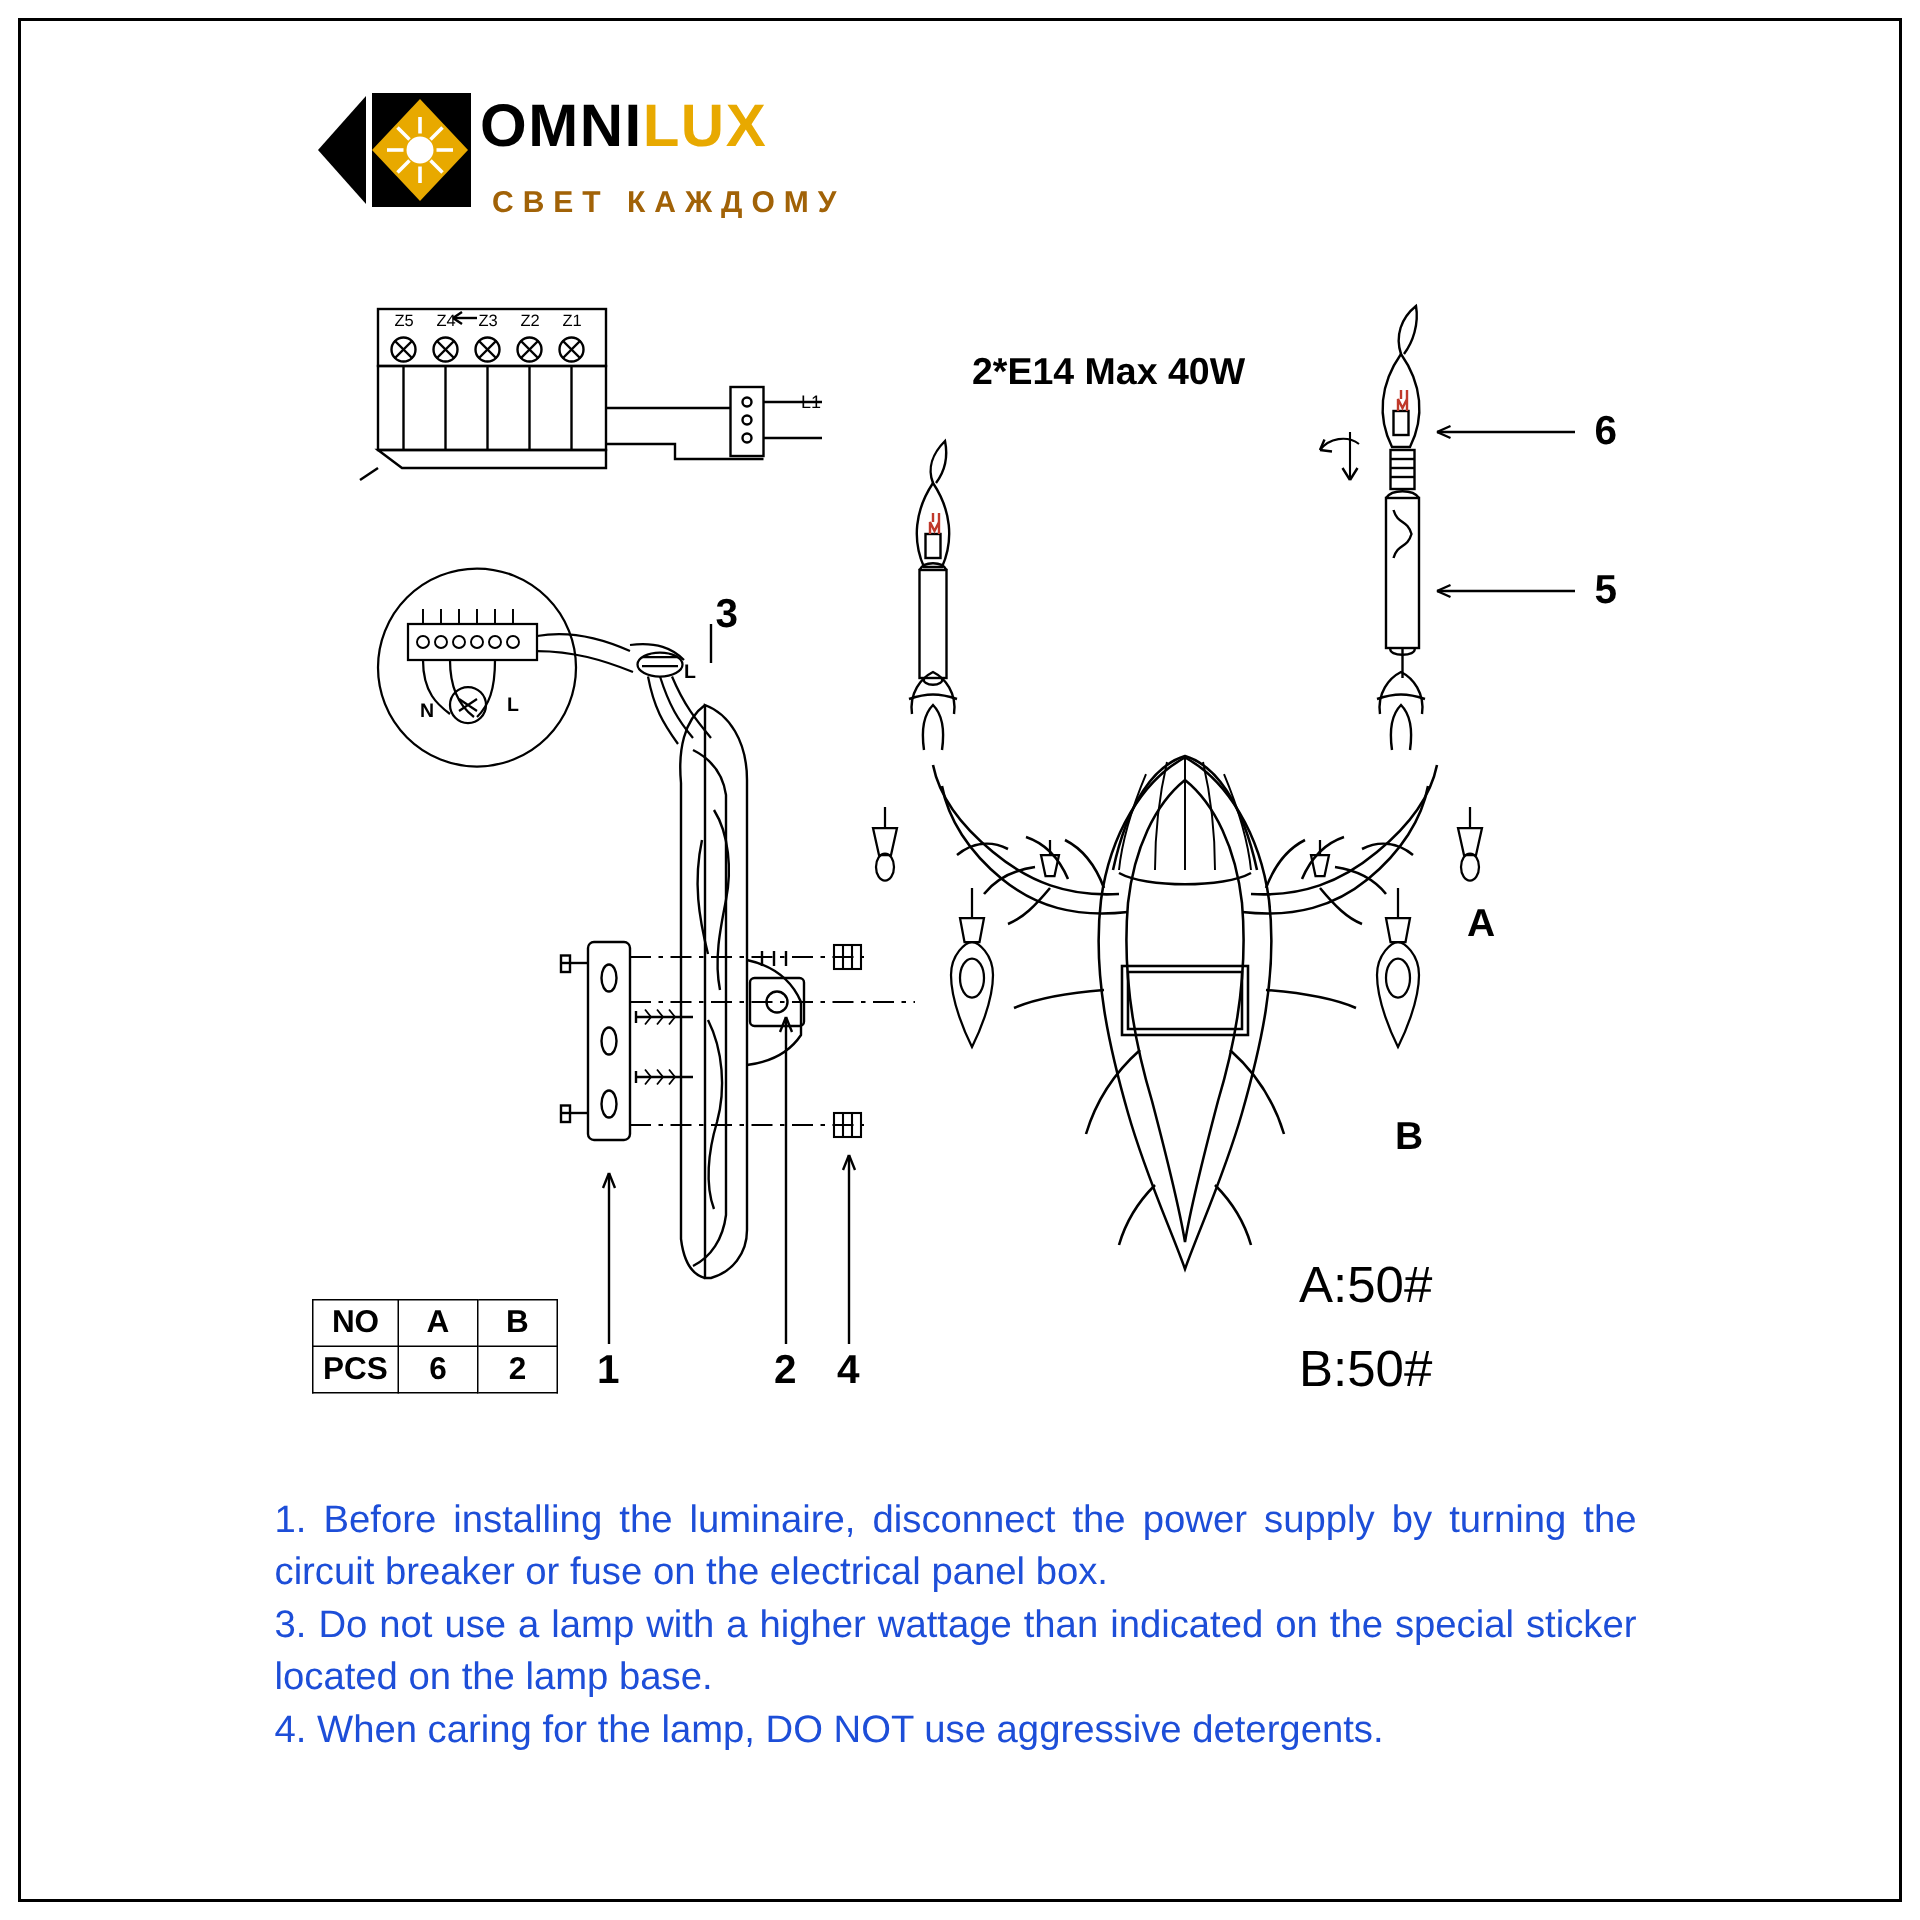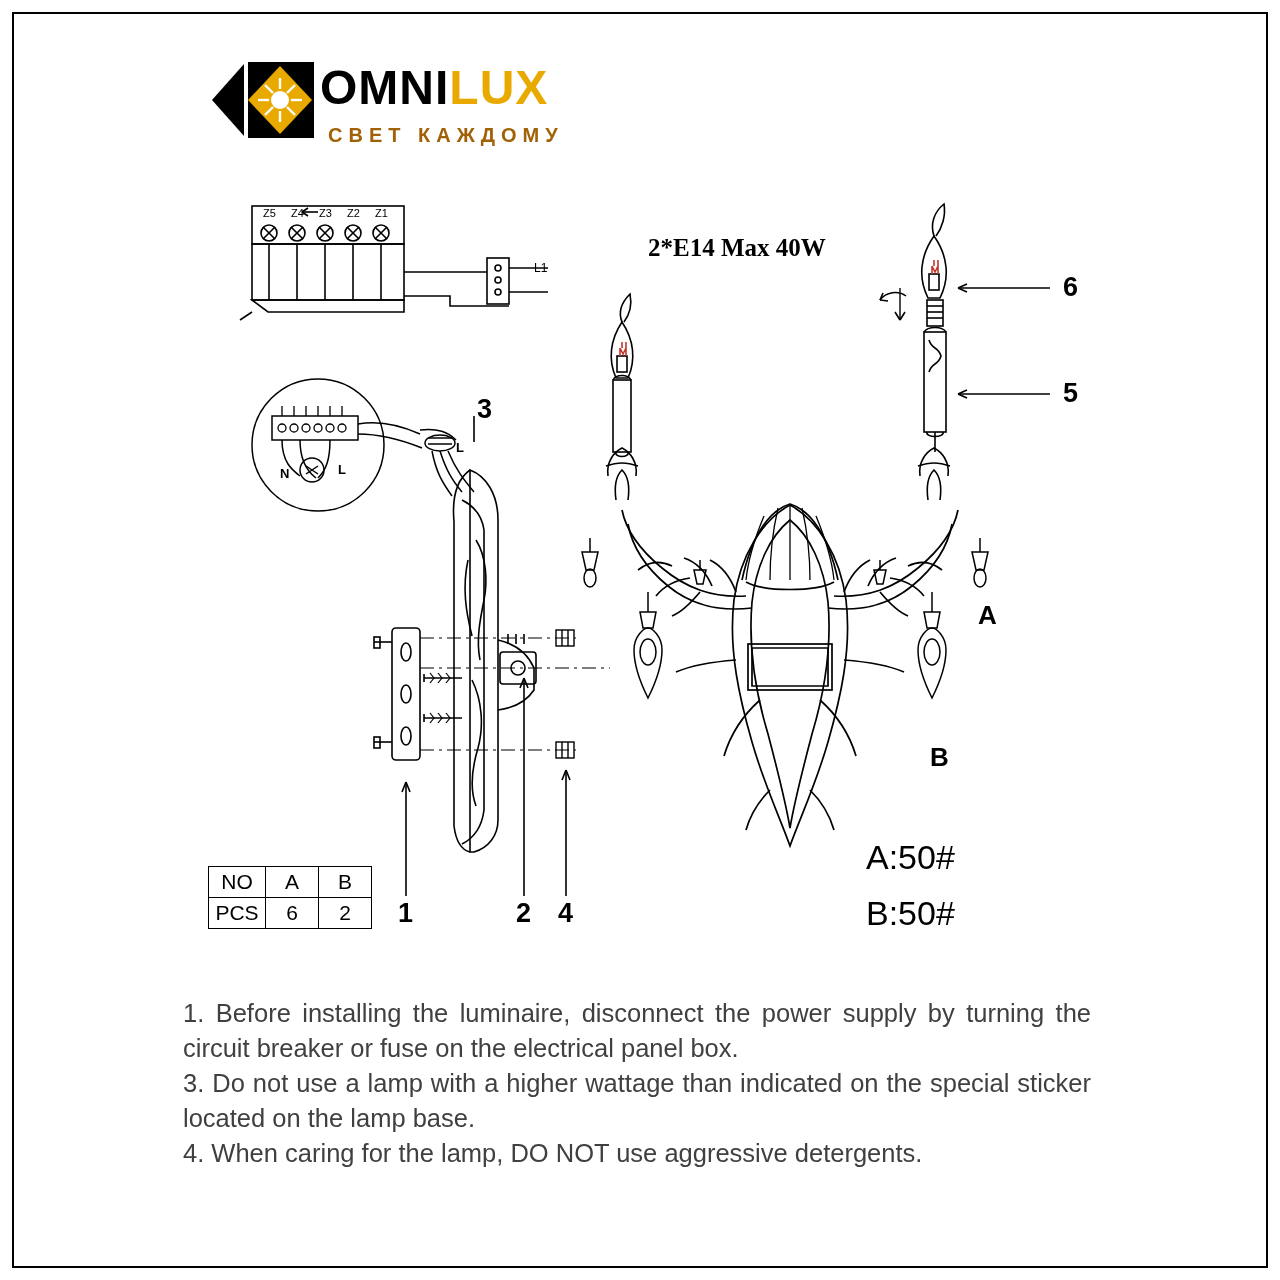--- a/index.html
+++ b/index.html
@@ -41,21 +41,21 @@
     width: 400px; height: 98px;
   }
   .logo-mark {
     position: absolute;
     left: 0; top: 0;
     width: 104px; height: 84px;
   }
   .logo-text {
     position: absolute;
     left: 110px; top: 6px;
-    font-size: 48px;
+    font-size: 40px;
     font-weight: bold;
     letter-spacing: 1px;
     line-height: 1;
   }
   .logo-text .omni { color: #000; }
   .logo-text .lux { color: #e8a900; }
   .logo-sub {
     position: absolute;
     left: 118px; top: 66px;
     font-size: 20px;
@@ -85,28 +85,28 @@
     font-family: Liberation Sans, sans-serif;
     font-size: 34px;
     color: #000;
     white-space: nowrap;
   }
   .wattage {
     position: absolute;
     left: 648px; top: 234px;
     font-size: 25px;
     font-weight: bold;
-    font-family: Liberation Serif, serif;
   }
 
   
   .parts-table {
     position: absolute;
     left: 208px; top: 866px;
     border-collapse: collapse;
+    font-weight: bold;
   }
   .parts-table td {
     border: 1.5px solid #000;
     font-size: 21px;
     text-align: center;
     padding: 2px 0;
     height: 26px;
     font-family: "Liberation Sans", sans-serif;
   }
   .parts-table td.c0 { width: 56px; }
@@ -114,21 +114,21 @@
   .parts-table td.c2 { width: 52px; }
 
   
   .instructions {
     position: absolute;
     left: 183px; top: 996px;
     width: 908px;
     font-size: 25.5px;
     line-height: 35px;
     text-align: justify;
-    color: #404040;
+    color: #1d4ed8;
   }
   .instructions p { margin: 0; }
   .instructions p.last { text-align: left; }
 
   
   .drawing {
     position: absolute;
     left: 0; top: 0;
     width: 1280px; height: 1280px;
     pointer-events: none;

